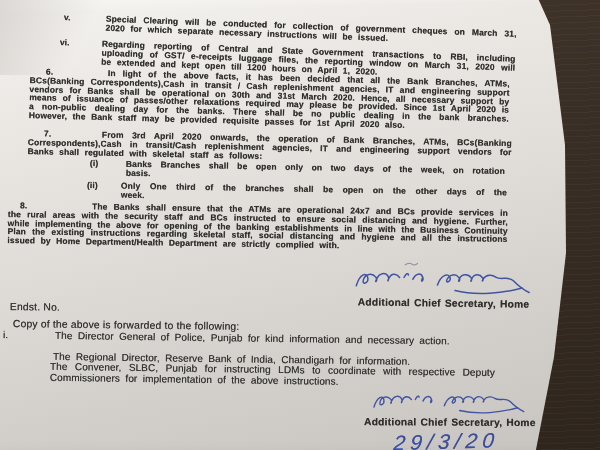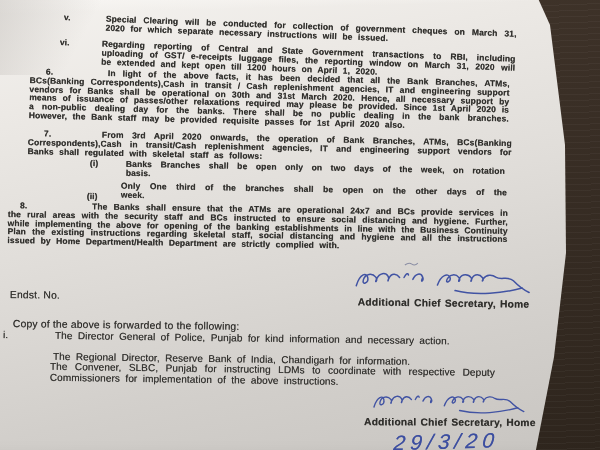--- a/index.html
+++ b/index.html
@@ -72,21 +72,21 @@
       <span class="marker typed b body-txt" style="left:16px;">7.</span>
       <div class="typed b body-txt" style="text-indent:74px;">From 3rd April 2020 onwards, the operation of Bank Branches, ATMs, BCs(Banking Correspondents),Cash in transit/Cash replenishment agencies, IT and engineering support vendors for Banks shall regulated with skeletal staff as follows:</div>
     </div>
 
     <div class="item" style="left:90px;top:159px;width:415px;transform:rotate(1.1deg);">
       <span class="marker typed b body-txt" style="left:0;">(i)</span>
       <div class="typed b body-txt wide" style="margin-left:36px;">Banks Branches shall be open only on two days of the week, on rotation basis.</div>
     </div>
 
     <div class="item" style="left:87px;top:181px;width:420px;transform:rotate(1.0deg);">
-      <span class="marker typed b body-txt" style="left:0;margin-top:11px;">(ii)</span>
+      <span class="marker typed b body-txt" style="left:0;">(ii)</span>
       <div class="typed b body-txt wide" style="margin-left:34px;">Only One third of the branches shall be open on the other days of the week.</div>
     </div>
 
     <div class="item" style="left:8px;top:201px;width:500px;transform:rotate(0.9deg);">
       <span class="marker typed b body-txt" style="left:12px;">8.</span>
       <div class="typed b body-txt" style="text-indent:84px;">The Banks shall ensure that the ATMs are operational 24x7 and BCs provide services in the rural areas with the security staff and BCs instructed to ensure social distancing and hygiene. Further, while implementing the above for opening of the banking establishments in line with the Business Continuity Plan the existing instructions regarding skeletal staff, social distancing and hygiene and all the instructions issued by Home Department/Health Department are strictly complied with.</div>
     </div>
 
     <div class="item" style="left:403px;top:254px;transform:rotate(0.8deg);">
       <svg width="16" height="8" viewBox="0 0 16 8">
@@ -98,21 +98,21 @@
       <svg class="sig-svg" width="212" height="30" viewBox="0 0 212 34">
         <g fill="none" stroke="#4153a3" stroke-width="1.7" stroke-linecap="round">
           <path d="M8 22 C12 8 20 6 21 13 C22 19 14 22 16 15 C18 8 26 7 30 12 C33 16 28 20 31 14 C34 7 41 6 44 11 C46 15 42 19 45 13 C48 6 54 8 57 12 M62 12 C64 8 66 6 67 9 M72 14 C75 7 81 6 83 11 C85 15 80 19 83 12"></path>
           <path d="M100 20 C104 8 112 6 114 11 C116 16 108 19 111 13 C114 7 121 7 124 11 C127 15 122 18 125 12 C128 6 135 7 138 11 C140 14 136 18 139 12 C142 6 148 7 151 11 C153 14 149 17 152 12 C155 7 162 7 166 10 C172 14 180 8 186 14 C190 18 197 24 204 27"></path>
           <path d="M120 26 C145 32 175 28 196 22"></path>
         </g>
       </svg>
       <div class="typed sig-title">Additional Chief Secretary, Home</div>
     </div>
 
-    <div class="item" style="left:10px;top:284px;transform:rotate(0.6deg);">
+    <div class="item" style="left:10px;top:296px;transform:rotate(0.6deg);">
       <span class="typed plain">Endst. No.</span>
     </div>
 
     <div class="item" style="left:13px;top:313px;transform:rotate(0.7deg);">
       <span class="typed plain">Copy of the above is forwarded to the following:</span>
     </div>
 
     <div class="item" style="left:0px;top:330px;width:495px;transform:rotate(0.8deg);">
       <span class="marker typed list-txt" style="left:3px;">i.</span>
       <div class="typed list-txt" style="margin-left:55px;width:440px;">The Director General of Police, Punjab for kind information and necessary action.</div>

